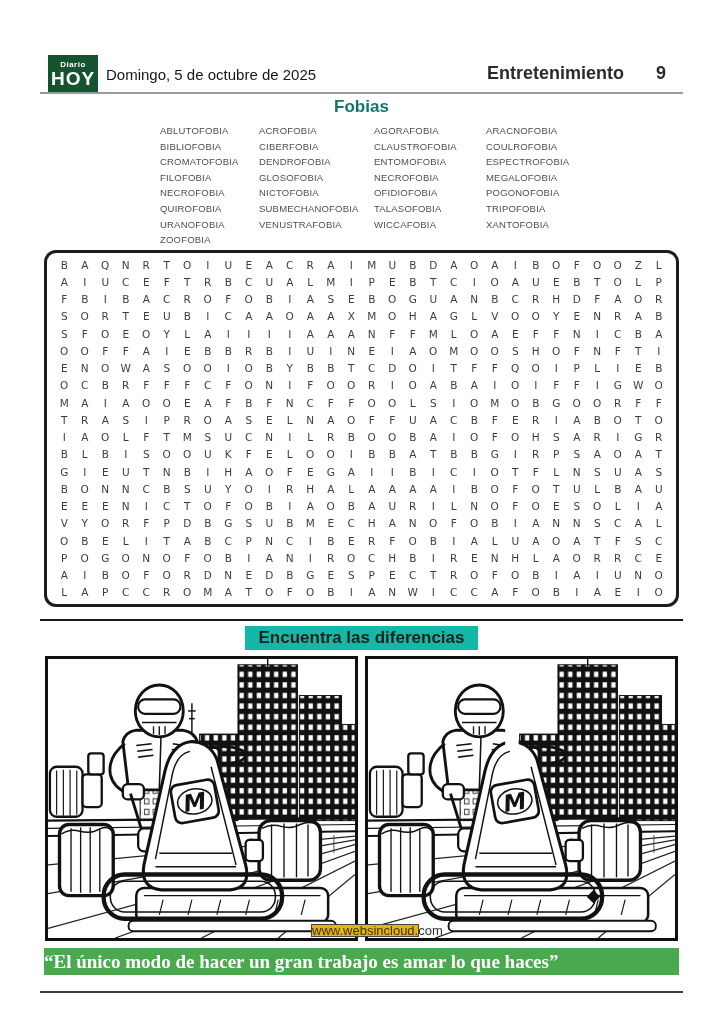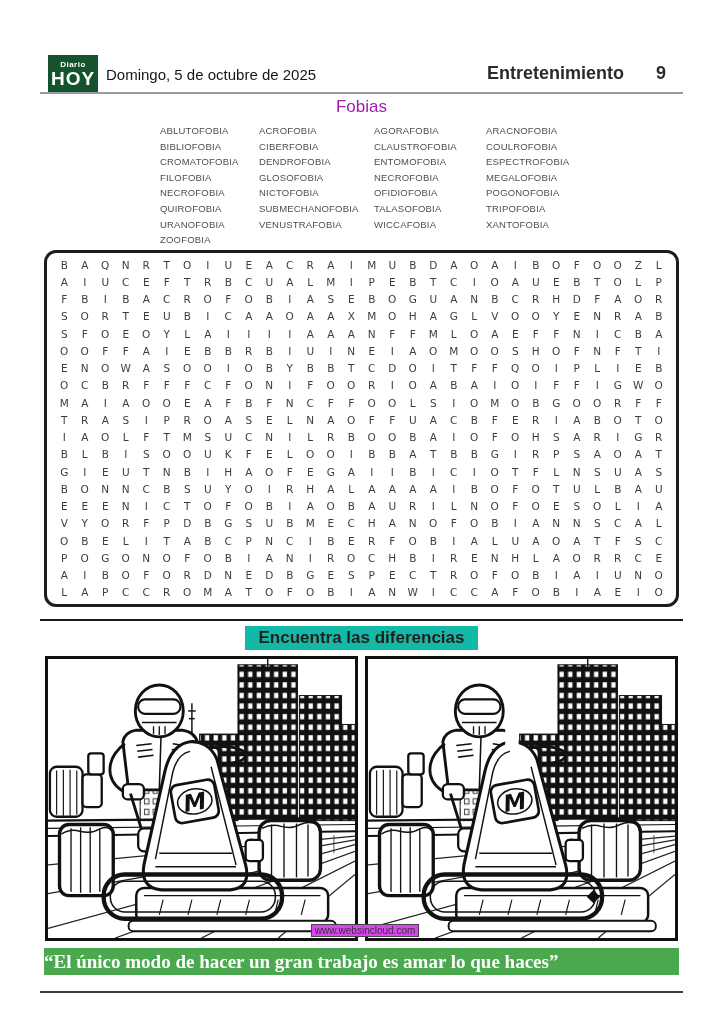--- a/index.html
+++ b/index.html
@@ -11,39 +11,39 @@
   
   #logo{left:48px;top:55px;width:50px;height:38px;background:#3b8a4c;color:#fff;
         display:flex;flex-direction:column;align-items:center;justify-content:center;line-height:1;}
   #logo .diario{font-size:8px;font-weight:bold;letter-spacing:.5px;}
   #logo .hoy{font-size:19px;font-weight:bold;letter-spacing:1px;}
   #date{left:106px;top:66px;font-size:15px;color:#161616;}
   #section-title{left:487px;top:63px;font-size:18px;font-weight:bold;color:#2b2b2b;}
   #page-number{left:656px;top:63px;font-size:18px;font-weight:bold;color:#2b2b2b;}
   #header-rule{left:40px;top:92px;width:643px;height:2px;background:#9a9a9a;}
   
-  #fobias-title{left:0;top:97px;width:723px;text-align:center;font-size:17px;font-weight:normal;color:#a21caf;}
+  #fobias-title{left:0;top:97px;width:723px;text-align:center;font-size:17px;font-weight:bold;color:#0f766e;}
   .word-col{top:123px;width:112px;font-size:9.5px;color:#4d4d4d;line-height:15.6px;letter-spacing:.2px;}
   #col0{left:160px;} #col1{left:259px;} #col2{left:374px;} #col3{left:486px;}
   
   #ws-frame{left:44px;top:250px;width:635px;height:357px;border:3px solid #1c1c1c;border-radius:12px;
             box-sizing:border-box;background:#fff;padding:3px 7px;}
   #ws-grid{display:grid;width:100%;height:100%;
            grid-template-columns:repeat(30,1fr);grid-template-rows:repeat(20,1fr);
            align-items:center;justify-items:center;}
   #ws-grid .cell{font-size:10.5px;color:#3d3d3d;font-family:"DejaVu Sans",sans-serif;}
   
   #diff-divider{left:40px;top:619px;width:643px;height:2px;background:#1a1a1a;}
   #diff-title-wrap{left:0;top:626px;width:723px;text-align:center;}
   #diff-title{display:inline-block;background:#c9c9c9;color:#1f1f1f;font-size:17px;font-weight:bold;padding:2px 14px;}
   .panel{top:656px;width:313px;height:285px;border:3px solid #101010;box-sizing:border-box;background:#fff;}
   #panel-left{left:45px;} #panel-right{left:365px;}
   .panel svg{display:block;width:100%;height:100%;}
-  #watermark{left:311px;top:924px;width:108px;height:13px;background:#d946ef;border:1px solid #444;
-             box-sizing:border-box;font-size:10px;color:#333;text-align:center;line-height:11px;z-index:3;}
+  #watermark{left:311px;top:924px;width:108px;height:13px;background:#eab308;border:1px solid #444;
+             box-sizing:border-box;font-size:13px;color:#333;text-align:center;line-height:11px;z-index:3;}
   
   #quote-bar{left:44px;top:948px;width:635px;height:27px;background:#4aa94e;
              display:flex;align-items:center;justify-content:flex-start;}
   #quote-text{color:#fff;font-family:"Liberation Serif",serif;font-weight:bold;font-size:19px;}
   #bottom-rule{left:40px;top:991px;width:643px;height:2px;background:#3c3c3c;}
 </style>
 </head>
 <body>
 
 <div class="abs" id="logo" style="background: #14532d;">

